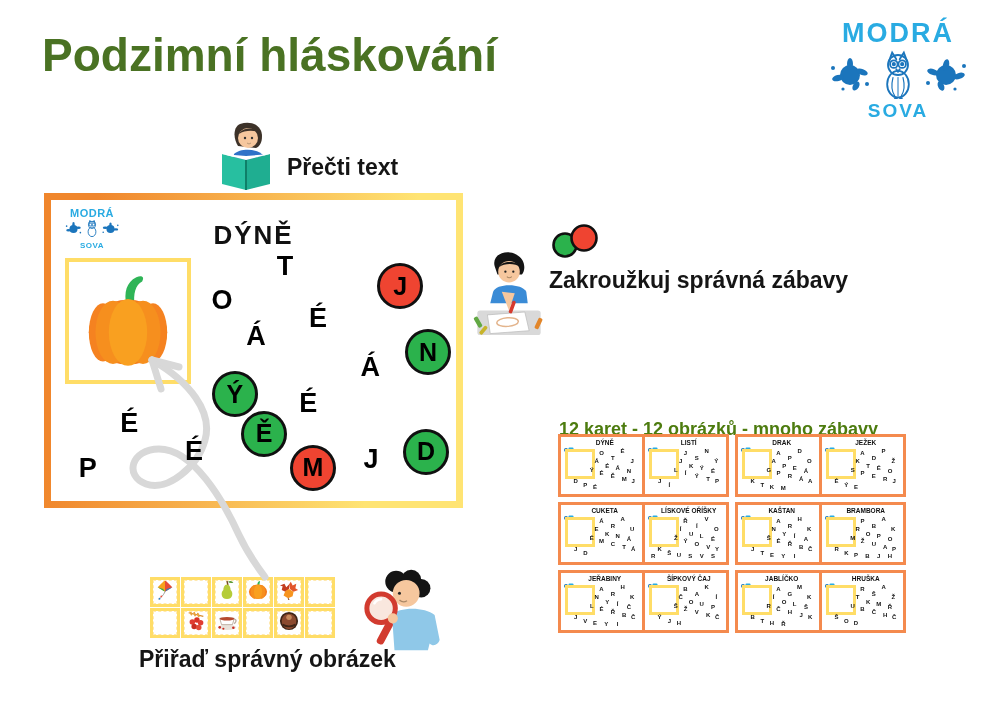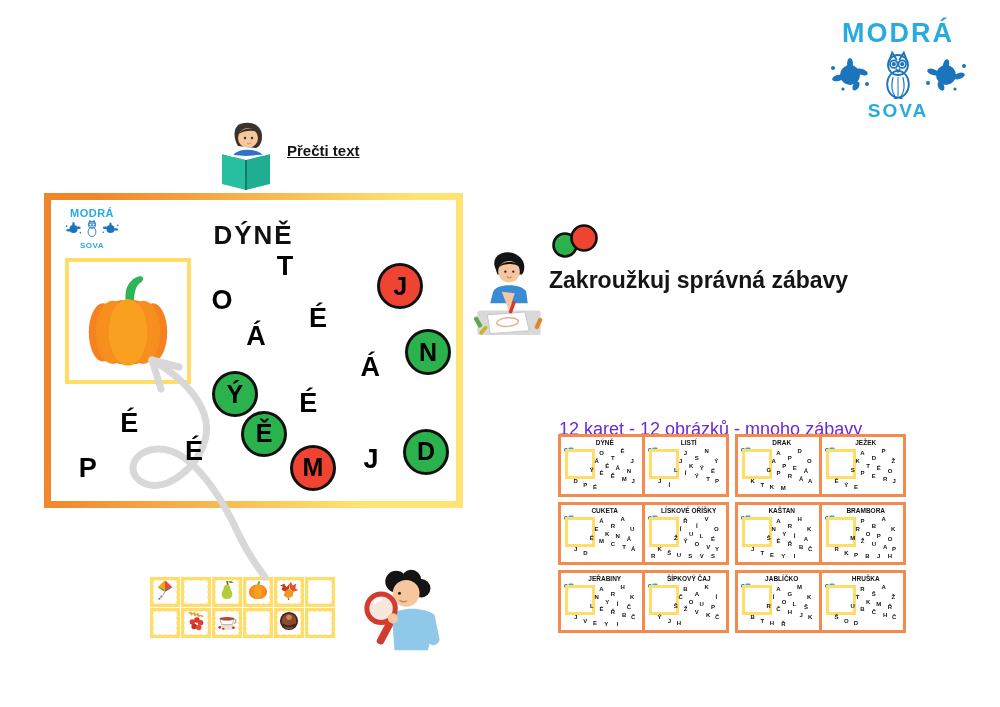--- a/index.html
+++ b/index.html
@@ -16,24 +16,24 @@
   .brand-logo .logo-bottom{font-size:19px;font-weight:800;color:#29abe2;letter-spacing:2px;line-height:1;margin-top:-4px;}
 
   
   .logo-small{position:absolute;left:10px;top:8px;width:62px;text-align:center;}
   .logo-small .logo-top{font-size:11px;font-weight:800;color:#29abe2;letter-spacing:.5px;line-height:1;}
   .logo-small .logo-mid{display:flex;align-items:center;justify-content:center;gap:1px;}
   .logo-small .logo-bottom{font-size:8px;font-weight:800;color:#29abe2;letter-spacing:.5px;line-height:1;}
 
   
   .step-label{position:absolute;margin:0;font-weight:800;color:#151515;white-space:nowrap;}
-  .read-label{left:287px;top:142px;font-size:15px;text-decoration:underline;}
+  .read-label{left:287px;top:154px;font-size:23px;}
   .circle-label{left:549px;top:267px;font-size:23px;}
   .match-label{left:139px;top:646px;font-size:23px;}
-  .banner-label{position:absolute;left:559px;top:401px;font-size:18px;font-weight:400;color:#6d28d9;white-space:nowrap;}
+  .banner-label{position:absolute;left:559px;top:401px;font-size:18px;font-weight:700;color:#4d7c0f;white-space:nowrap;}
 
   .read-boy{position:absolute;left:212px;top:120px;}
   .drawing-boy{position:absolute;left:473px;top:250px;}
   .circles-pair{position:absolute;left:549px;top:224px;}
   .magnifier-boy{position:absolute;left:356px;top:568px;}
 
   
   .main-card{position:absolute;left:44px;top:193px;width:405px;height:301px;
              background:#fff;border:7px solid;
              border-image:linear-gradient(100deg,#f0862c 10%,#ffe473 80%) 1;}
@@ -64,20 +64,21 @@
               grid-template-columns:repeat(6,30px);grid-auto-rows:30px;gap:1px;}
   .match-cell{border:3px solid #ffdd67;background:#fff;position:relative;
               display:flex;align-items:center;justify-content:center;}
   .match-cell::after{content:"";position:absolute;inset:0px;border:1px dashed #ffe9b0;pointer-events:none;}
 </style>
 </head>
 <body>
 
 <div class="page">
 
+  <h1 class="page-title">Podzimní hláskování</h1>
 
   <div class="brand-logo">
     <div class="logo-top">MODRÁ</div>
     <div class="logo-mid">
       <span>
         <svg width="42" height="34" viewBox="0 0 42 34">
           <g fill="#1b75bc">
             <circle cx="21" cy="17" r="10"></circle>
             <ellipse cx="21" cy="6" rx="3" ry="6"></ellipse>
             <ellipse cx="33" cy="14" rx="6" ry="3" transform="rotate(20 33 14)"></ellipse>
@@ -652,14 +653,15 @@
       <circle cx="60" cy="30" r="16" fill="#f6c79e"></circle>
       <circle cx="52" cy="30" r="1.8" fill="#222"></circle>
       <path d="M52,38 q4,4 9,1" stroke="#a86" stroke-width="1.6" fill="none"></path>
       <path d="M42,56 C52,46 82,46 94,56 L100,86 C98,92 92,94 88,90 L86,98 L46,98 L44,70 Z" fill="#8fc8e8"></path>
       <circle cx="30" cy="48" r="17" fill="#f8e3d8" fill-opacity="0.85" stroke="#d23b2f" stroke-width="6"></circle>
       <rect x="30" y="62" width="9" height="30" rx="4" fill="#d23b2f" transform="rotate(28 34 77)"></rect>
       <path d="M22,42 a10,10 0 0 1 8,-5" stroke="#ffffff" stroke-width="3" fill="none" stroke-linecap="round"></path>
       <circle cx="44" cy="60" r="6" fill="#f6c79e"></circle>
     </svg>
   </div>
+  <p class="step-label match-label">Přiřaď správný obrázek</p>
 
 </div>
 
 </body></html>

